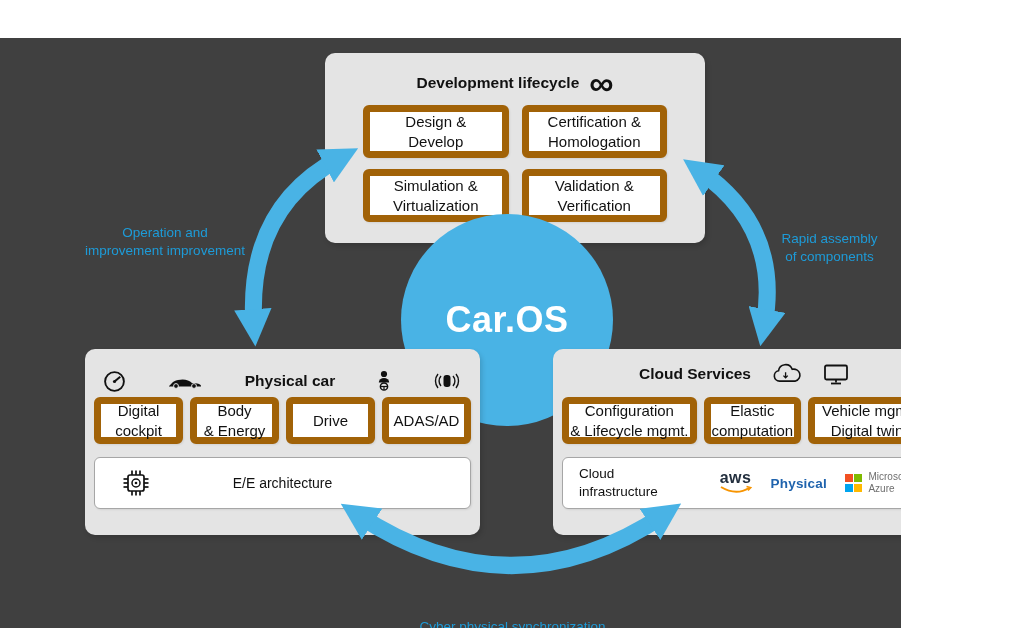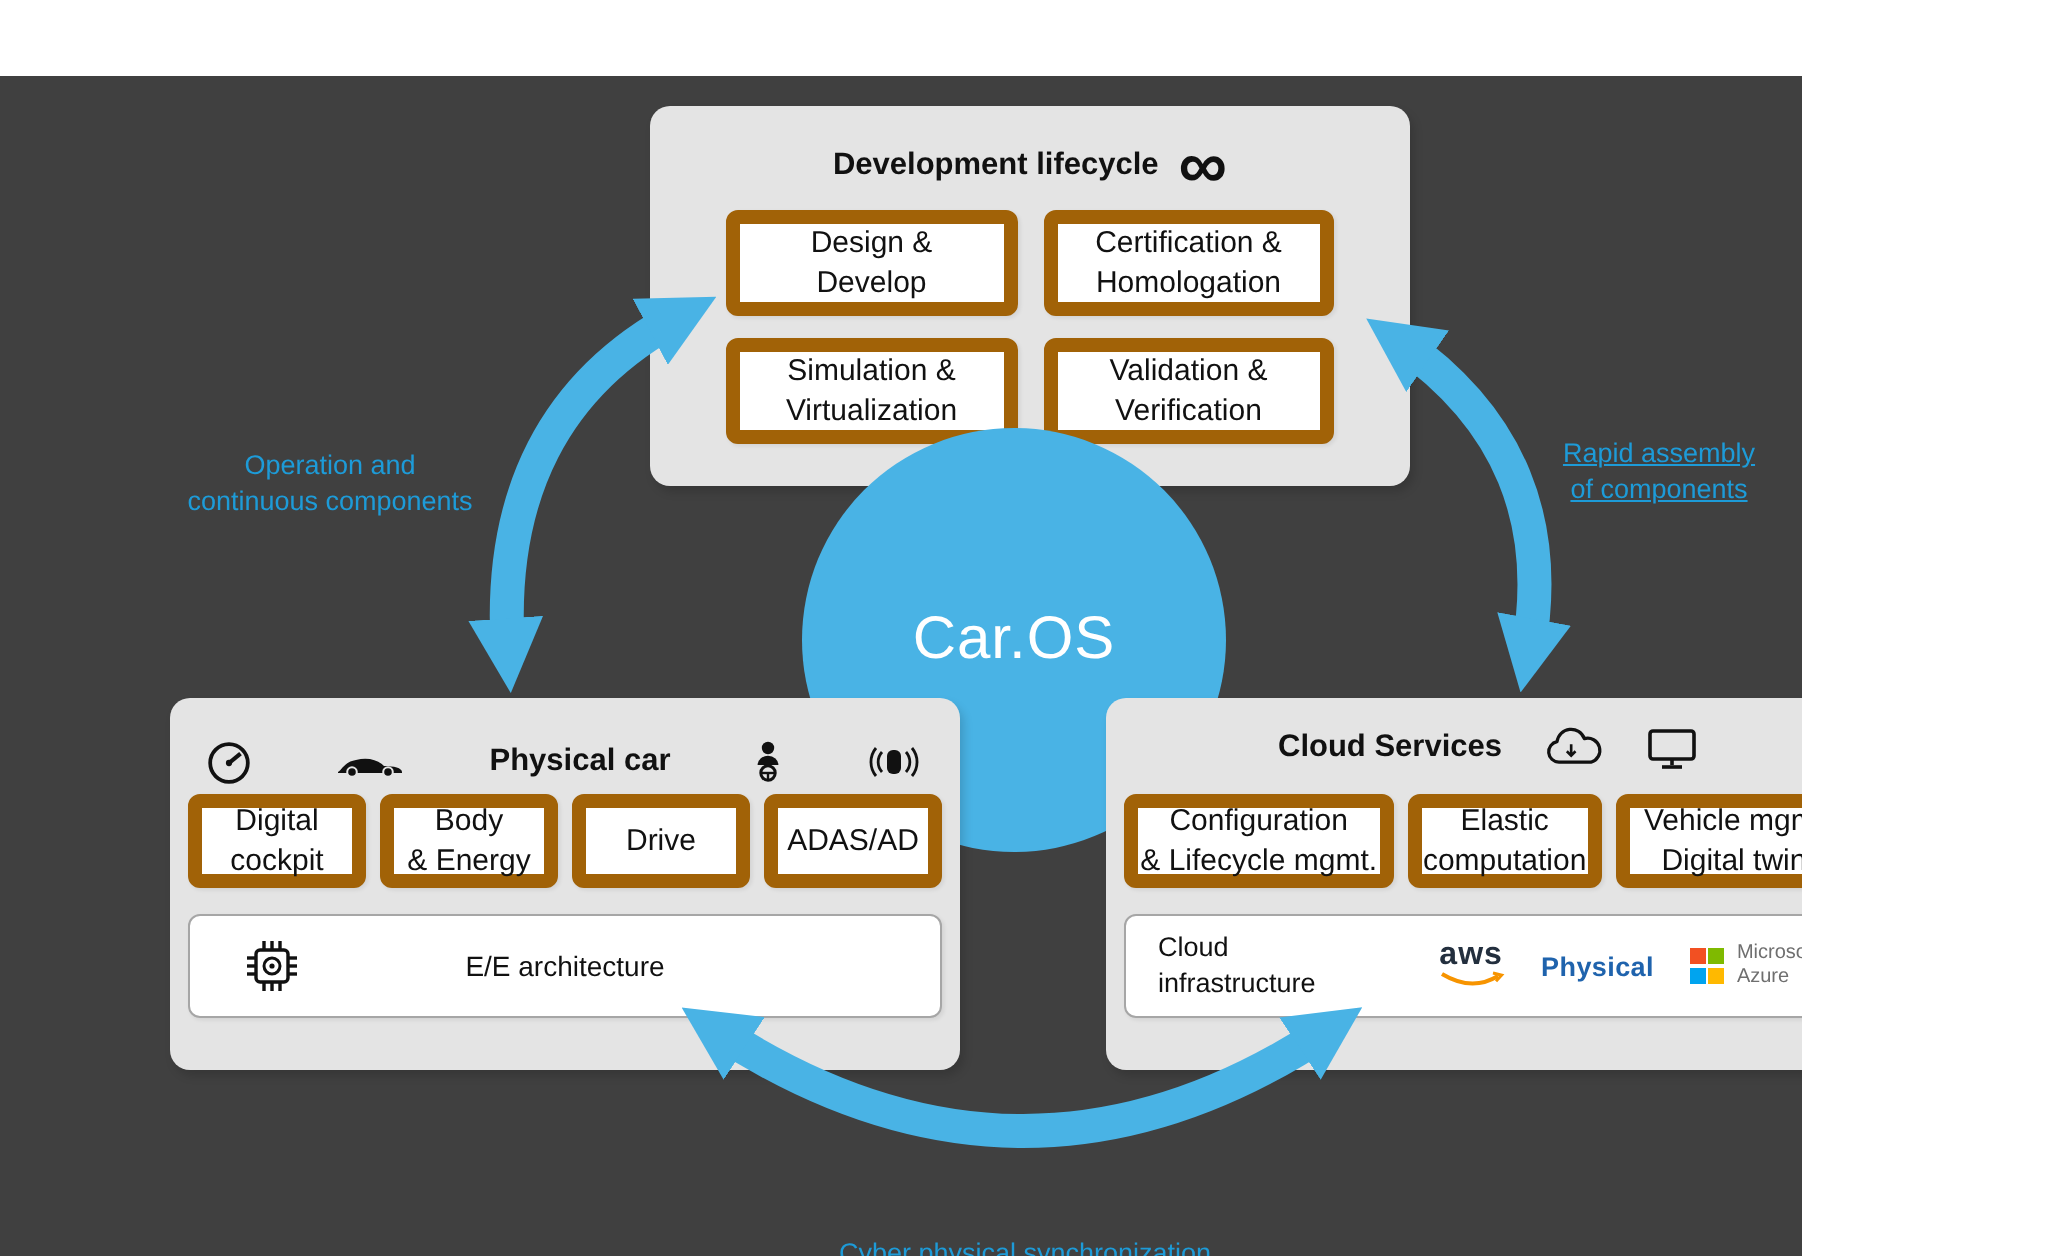--- a/index.html
+++ b/index.html
@@ -17,21 +17,21 @@
   
   .dev-panel { left:325px; top:15px; width:380px; height:190px; z-index:1; }
   .dev-title-row { display:flex; justify-content:center; align-items:center; gap:10px; padding-top:16px; height:44px; }
   .infinity { font-size:34px; font-weight:bold; line-height:24px; color:#111; }
   .dev-grid { margin:8px 38px 0; display:grid; grid-template-columns:1fr 1fr; gap:11px 13px; }
   .dev-grid .wbox { min-height:42px; }
 
   
   .caros { position:absolute; left:401px; top:176px; width:212px; height:212px; border-radius:50%;
            background:#49b3e5; display:flex; align-items:center; justify-content:center; z-index:2; }
-  .caros span { color:#fff; font-size:30px; font-weight:normal; letter-spacing:0.5px; }
+  .caros span { color:#fff; font-size:36px; font-weight:bold; letter-spacing:0.5px; }
 
   
   .phys-panel { left:85px; top:311px; width:395px; height:186px; z-index:3; }
   .cloud-panel { left:553px; top:311px; width:382px; height:186px; z-index:3; }
   .phys-title-row { display:flex; align-items:center; justify-content:space-between; padding:24px 18px 0; height:40px; }
   .cloud-title-row { display:flex; align-items:center; justify-content:center; gap:20px; padding-top:10px; height:40px; }
   .boxes-row { display:flex; gap:7px; margin:8px 9px 0; }
   .boxes-row .wbox { height:47px; }
   .phys-panel .boxes-row .wbox { flex:1; }
   .cloud-panel .boxes-row .wbox.b1 { flex:1.45; }
@@ -51,21 +51,21 @@
   .ms-logo { display:flex; align-items:center; gap:6px; }
   .ms-squares { display:grid; grid-template-columns:8px 8px; grid-template-rows:8px 8px; gap:1.5px; }
   .ms-squares i { display:block; }
   .ms-sq1 { background:#f25022; } .ms-sq2 { background:#7fba00; }
   .ms-sq3 { background:#00a4ef; } .ms-sq4 { background:#ffb900; }
   .ms-text { display:flex; flex-direction:column; font-size:10px; color:#6f6f6f; line-height:1.2; }
 
   
   .flow-label { position:absolute; color:#1d9bd8; font-size:13.5px; line-height:1.35; text-align:center; z-index:5; }
   .flow-left { left:55px; top:186px; width:220px; }
-  .flow-right { left:732px; top:180px; width:195px;text-decoration:underline; }
+  .flow-right { left:732px; top:192px; width:195px; }
   .flow-bottom { left:360px; top:580px; width:305px; }
 
   .arrows-layer { position:absolute; left:0; top:0; z-index:4; pointer-events:none; }
 
   .icon { display:inline-flex; }
 </style>
 </head>
 <body>
 
 <div class="stage">
@@ -219,18 +219,18 @@
         </span>
         <span class="ms-text">
           <span>Microsoft</span>
           <span>Azure</span>
         </span>
       </span>
     </div>
   </div>
 
   <div class="flow-label flow-left pre">Operation and
-continuous components</div>
+improvement improvement</div>
   <div class="flow-label flow-right pre">Rapid assembly
 of components</div>
   <div class="flow-label flow-bottom pre">Cyber physical synchronization</div>
 
 </div>
 
 </body></html>

